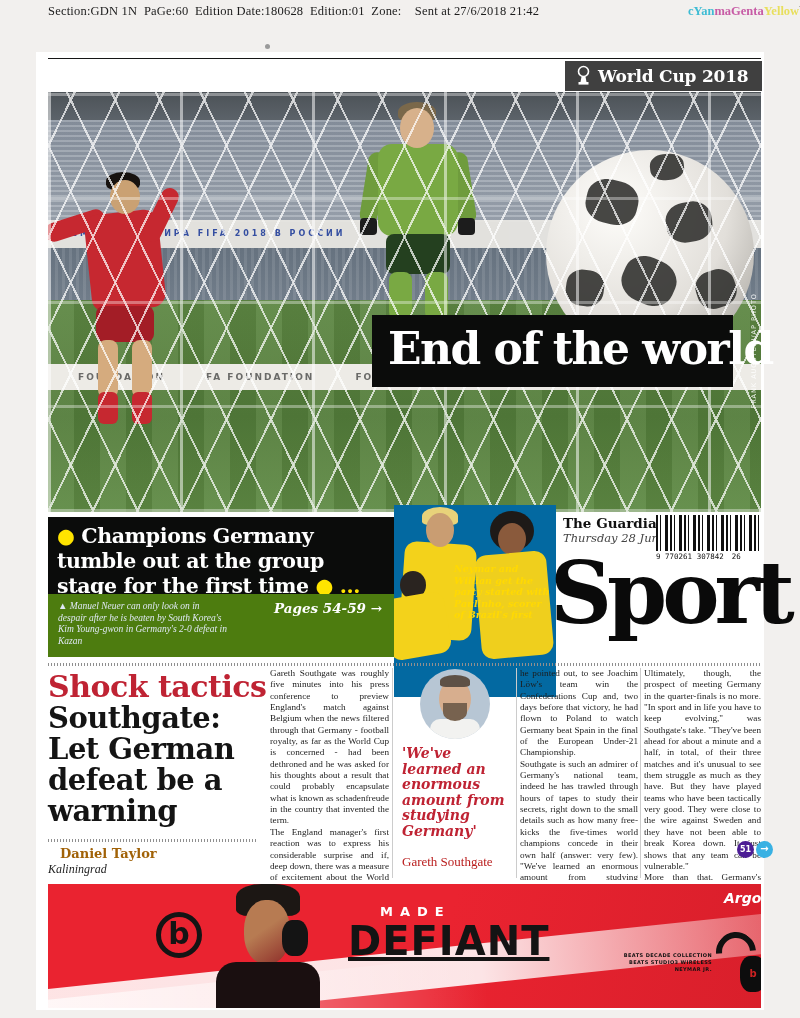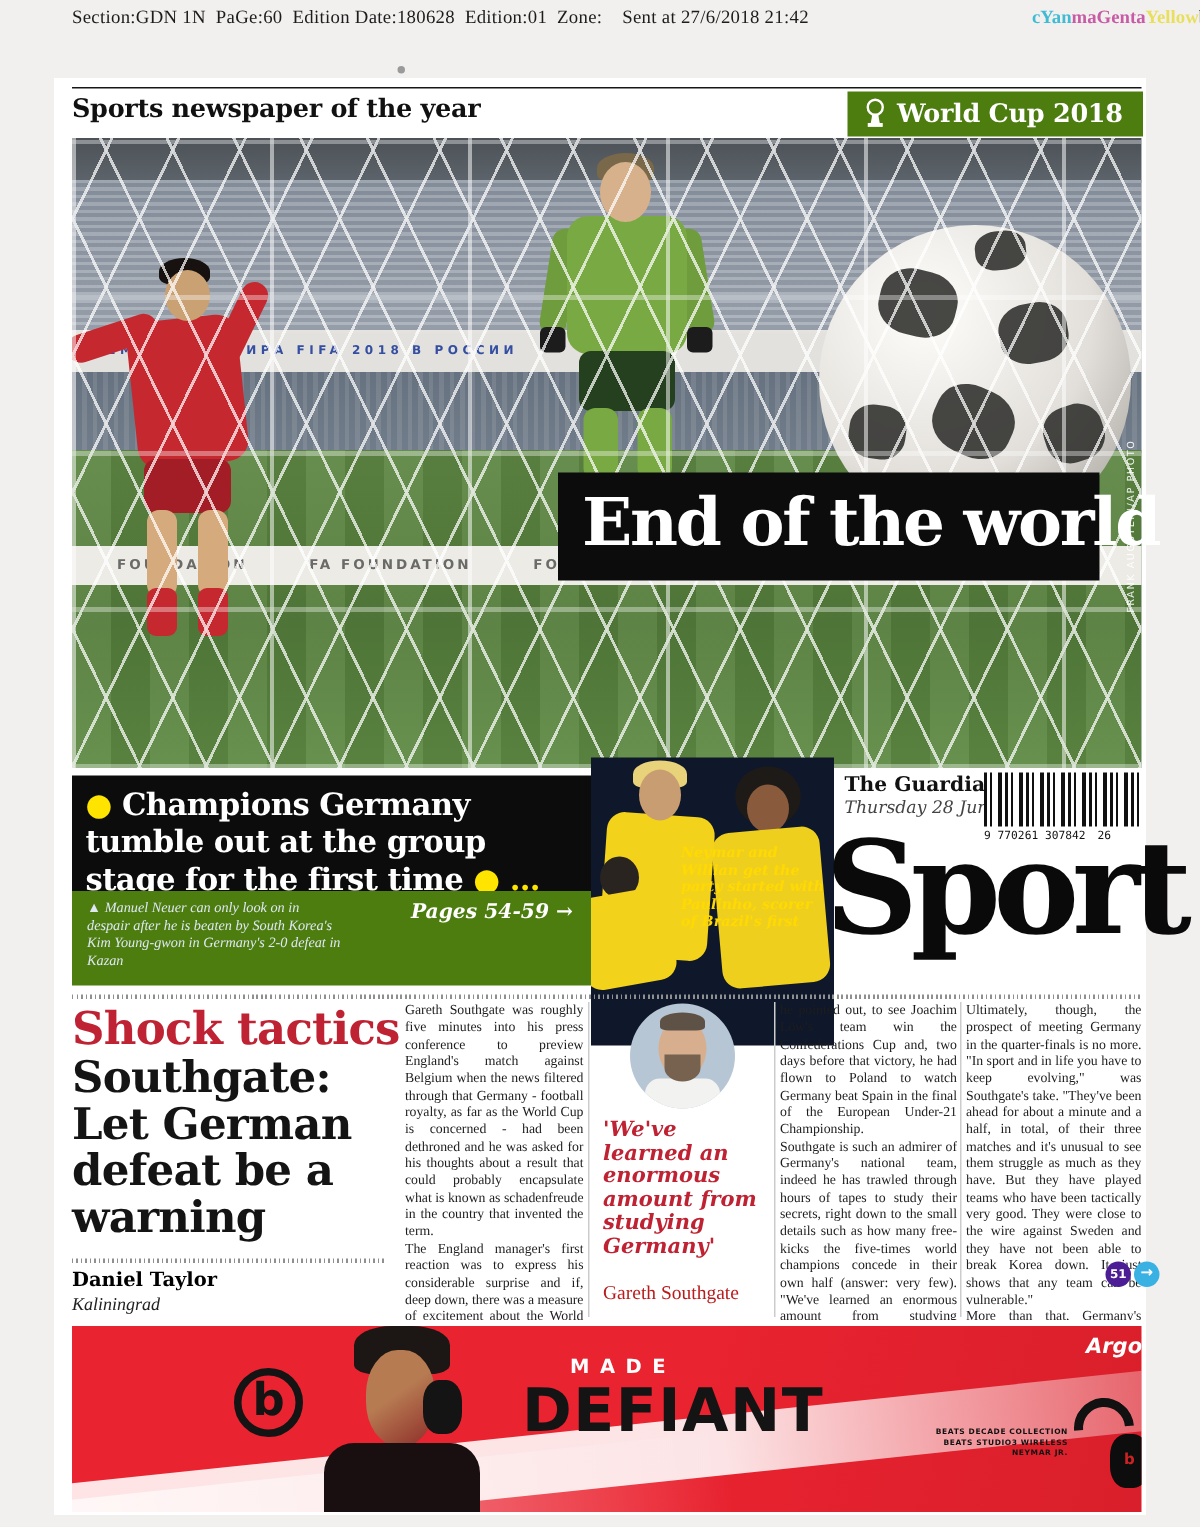--- a/index.html
+++ b/index.html
@@ -10,21 +10,21 @@
   .scan-info{left:48px;top:4px;font:12.5px "Liberation Serif",serif;color:#1c1c1c;letter-spacing:.2px;}
   .scan-reg{left:688px;top:4px;font:bold 12.5px "Liberation Serif",serif;white-space:nowrap;}
   .reg-c{color:#3fbcd4;} .reg-m{color:#c75ba5;} .reg-y{color:#e8df5d;} .reg-k{color:#333;}
   .reg-dot{left:265px;top:44px;width:5px;height:5px;border-radius:50%;background:#9a9a9a;}
 
   
   .page{left:36px;top:52px;width:728px;height:958px;background:#fff;}
 
   .topline{left:12px;top:6px;width:713px;border-top:1.5px solid #161616;}
   .award{left:12px;top:11px;font:bold 17px "DejaVu Serif",serif;color:#111;letter-spacing:-.2px;}
-  .badge{left:529px;top:9px;width:197px;height:30px;background:#4d7c0f;color:#fff;display:flex;align-items:center;gap:7px;padding-left:11px;box-sizing:border-box;}
+  .badge{left:529px;top:9px;width:197px;height:30px;background:#404040;color:#fff;display:flex;align-items:center;gap:7px;padding-left:11px;box-sizing:border-box;}
   .badge-label{font:bold 17px "DejaVu Serif",serif;letter-spacing:-.2px;}
 
   
   .hero{left:12px;top:40px;width:713px;height:420px;background:#99a1ab;overflow:hidden;}
   .hero-roof{left:0;top:0;width:713px;height:30px;background:linear-gradient(#4c5257,#5d646b);}
   .hero-crowd{left:0;top:28px;width:713px;height:102px;background:repeating-linear-gradient(0deg,rgba(255,255,255,.14) 0 2px,rgba(40,50,70,.10) 2px 5px),linear-gradient(#8d96a2,#a2aab4);}
   .hero-band{left:0;top:128px;width:713px;height:28px;background:#eae8e3;color:#2a46a0;font:bold 8px "DejaVu Sans",sans-serif;letter-spacing:3px;line-height:28px;white-space:nowrap;overflow:hidden;padding-left:14px;opacity:.9;}
   .hero-lower{left:0;top:156px;width:713px;height:54px;background:repeating-linear-gradient(90deg,rgba(255,255,255,.10) 0 3px,transparent 3px 7px),linear-gradient(#66727f,#717d8a);}
   .hero-grass{left:0;top:208px;width:713px;height:212px;background:repeating-linear-gradient(90deg,rgba(255,255,255,.06) 0 26px,rgba(0,0,0,.06) 26px 52px),linear-gradient(#5d8743,#537c3a 55%,#5e8a44);}
   .hero-boards{left:0;top:272px;width:713px;height:26px;background:#edebe6;color:#6a6a68;font:bold 9px "DejaVu Sans",sans-serif;letter-spacing:2px;line-height:26px;white-space:nowrap;overflow:hidden;padding-left:30px;}
@@ -75,21 +75,21 @@
 
   
   .bullets{left:12px;top:465px;width:346px;height:77px;background:#0b0c0b;color:#fff;padding:7px 9px;box-sizing:border-box;font:bold 20.5px/25px "DejaVu Serif",serif;letter-spacing:-.4px;}
   .bullets .y{color:#ffe400;}
   
   .capstrip{left:12px;top:542px;width:346px;height:63px;background:#4d7c0f;}
   .cap{left:10px;top:7px;width:172px;font:italic 9.5px/11.5px "Liberation Serif",serif;color:#dfe8f4;}
   .pagesref{right:12px;top:6px;font:bold italic 13.5px "DejaVu Serif",serif;color:#fff;}
 
   
-  .brazil{left:358px;top:453px;width:162px;height:192px;background:#0f172a;overflow:hidden;}
+  .brazil{left:358px;top:453px;width:162px;height:192px;background:#0369a1;overflow:hidden;}
   .bz-afro{left:96px;top:6px;width:44px;height:40px;border-radius:50%;background:#1e1a18;}
   .bz-head2{left:104px;top:18px;width:28px;height:32px;border-radius:50%;background:#8a5a3c;}
   .bz-hair1{left:28px;top:2px;width:36px;height:18px;border-radius:50% 50% 20% 20%;background:#e8d27a;}
   .bz-head1{left:32px;top:8px;width:28px;height:34px;border-radius:50%;background:#c99d72;}
   .bz-torso1{left:8px;top:38px;width:72px;height:96px;border-radius:12px;background:#f3d21b;transform:rotate(4deg);}
   .bz-torso2{left:84px;top:48px;width:72px;height:104px;border-radius:12px;background:#efcf1d;transform:rotate(-5deg);}
   .bz-head3{left:6px;top:66px;width:26px;height:28px;border-radius:50%;background:#2a2420;}
   .bz-back3{left:-8px;top:90px;width:62px;height:62px;border-radius:12px;background:#f3d21b;transform:rotate(-10deg);}
   .bz-cap{left:60px;top:58px;width:96px;font:bold italic 9.5px/11.5px "DejaVu Serif",serif;color:#ffd903;position:absolute;}
 
@@ -100,21 +100,21 @@
   .bars{height:36px;background:repeating-linear-gradient(90deg,#101010 0 2px,#fff 2px 4px,#101010 4px 5px,#fff 5px 9px,#101010 9px 12px,#fff 12px 14px);}
   .bdigits{font:7.5px "DejaVu Sans Mono",monospace;color:#111;margin-top:1px;white-space:nowrap;}
   .bsuffix{margin-left:8px;}
   .sport{left:514px;top:500px;font:bold 86px/0.95 "DejaVu Serif",serif;letter-spacing:-5px;color:#0a0a0a;}
 
   
   .rule-top{left:12px;top:611px;width:713px;height:3px;background:repeating-linear-gradient(90deg,#8f8f8f 0 1px,transparent 1px 3px);}
   .kicker{left:12px;top:617px;font:bold 30px "DejaVu Serif",serif;color:#bf2333;letter-spacing:-.5px;}
   .ahead{left:12px;top:651px;width:218px;font:bold 29px/31px "DejaVu Serif",serif;color:#141414;letter-spacing:-.5px;}
   .rule-by{left:12px;top:787px;width:208px;height:3px;background:repeating-linear-gradient(90deg,#8f8f8f 0 1px,transparent 1px 3px);}
-  .byline{left:12px;top:794px;font:bold 13px "DejaVu Serif",serif;color:#000000;text-align:center;}
+  .byline{left:24px;top:794px;font:bold 13px "DejaVu Serif",serif;color:#a16207;text-align:center;}
   .dateline{left:12px;top:810px;font:italic 12px "Liberation Serif",serif;color:#222;}
   .bodycol{top:616px;height:212px;font:9.2px/11.35px "Liberation Serif",serif;text-align:justify;color:#1d1d1d;white-space:pre-line;overflow:hidden;}
   .col1{left:234px;width:119px;}
   .col3{left:484px;width:118px;}
   .col4{left:608px;width:117px;}
   .colrule{top:616px;width:1px;height:210px;background:#cccccc;}
   .cr1{left:356px;} .cr2{left:480px;} .cr3{left:604px;}
   .sgphoto{left:384px;top:617px;width:70px;height:70px;border-radius:50%;background:#b7c6d4;overflow:hidden;}
   .sg-head{left:19px;top:10px;width:32px;height:40px;border-radius:50%;background:#d7ae8e;position:absolute;}
   .sg-hair{left:20px;top:6px;width:30px;height:12px;border-radius:50% 50% 20% 20%;background:#5e5146;position:absolute;}
@@ -128,37 +128,36 @@
   
   .ad{left:12px;top:832px;width:713px;height:124px;background:linear-gradient(105deg,#ea2330 0%,#ea2330 55%,#d91f2b 100%);overflow:hidden;}
   .ad-streak{left:-40px;top:64px;width:860px;height:40px;background:linear-gradient(90deg,rgba(255,238,238,.95),rgba(255,255,255,.88) 55%,rgba(255,190,190,.15));transform:rotate(-6deg);}
   .ad-streak2{left:-60px;top:96px;width:500px;height:60px;background:linear-gradient(90deg,rgba(255,255,255,.8),rgba(255,255,255,0));transform:rotate(-6deg);}
   .beats-logo{left:108px;top:28px;width:46px;height:46px;border:5px solid #141414;border-radius:50%;box-sizing:border-box;color:#141414;font:bold 30px/34px "DejaVu Sans",sans-serif;text-align:center;}
   .ny-hair{left:188px;top:0px;width:64px;height:32px;border-radius:40% 40% 20% 20%;background:#1c1714;}
   .ny-face{left:196px;top:16px;width:46px;height:64px;border-radius:46%;background:linear-gradient(145deg,#b77b52 45%,#8c2b28);}
   .ny-cup{left:234px;top:36px;width:26px;height:36px;border-radius:40%;background:#141414;}
   .ny-jacket{left:168px;top:78px;width:104px;height:48px;border-radius:20px 20px 0 0;background:#1a0f10;}
   .ad-made{left:332px;top:20px;font:bold 13px "DejaVu Sans",sans-serif;color:#fff;letter-spacing:7px;}
-  .ad-defiant{left:300px;top:34px;font:bold 40px "DejaVu Sans",sans-serif;color:#141414;letter-spacing:1px;}
+  .ad-defiant{left:300px;top:34px;font:bold 40px "DejaVu Sans",sans-serif;color:#141414;letter-spacing:1px;text-decoration:underline;}
   .ad-retailer{left:676px;top:6px;font:bold italic 14px "DejaVu Sans",sans-serif;color:#fff;}
   .ad-lines{left:560px;top:68px;width:104px;text-align:right;font:bold 5px/7px "DejaVu Sans",sans-serif;color:#111;letter-spacing:.4px;}
   .hp-band{left:668px;top:48px;width:40px;height:40px;border:6px solid #111;border-radius:50%;border-bottom-color:transparent;border-right-color:transparent;transform:rotate(40deg);box-sizing:border-box;}
   .hp-cup{left:692px;top:72px;width:26px;height:36px;border-radius:40%;background:#0d0d0d;color:#c22;font:bold 10px/36px "DejaVu Sans",sans-serif;text-align:center;}
 </style>
 </head>
 <body>
 
 <div class="abs scan-info">Section:GDN 1N&nbsp; PaGe:60&nbsp; Edition Date:180628&nbsp; Edition:01&nbsp; Zone:&nbsp;&nbsp;&nbsp; Sent at 27/6/2018 21:42</div>
 <div class="abs scan-reg"><span class="reg-c">cYan</span><span class="reg-m">maGenta</span><span class="reg-y">Yellow</span><span class="reg-k">b</span></div>
 <div class="abs reg-dot"></div>
 
 <div class="abs page">
 
   <div class="abs topline"></div>
-  <div class="abs award">Sports newspaper of the year</div>
   <div class="abs badge">
     <svg width="15" height="22" viewBox="0 0 15 22">
         <circle cx="7.5" cy="6.5" r="5" fill="none" stroke="#fff" stroke-width="1.6"></circle>
         <path d="M5.5 11.5 L4.5 17 H10.5 L9.5 11.5 Z" fill="#fff"></path>
         <rect x="2.5" y="17" width="10" height="2.6" fill="#fff"></rect>
       </svg>
     <span class="badge-label">World Cup 2018</span>
   </div>
 
   <div class="abs hero">

